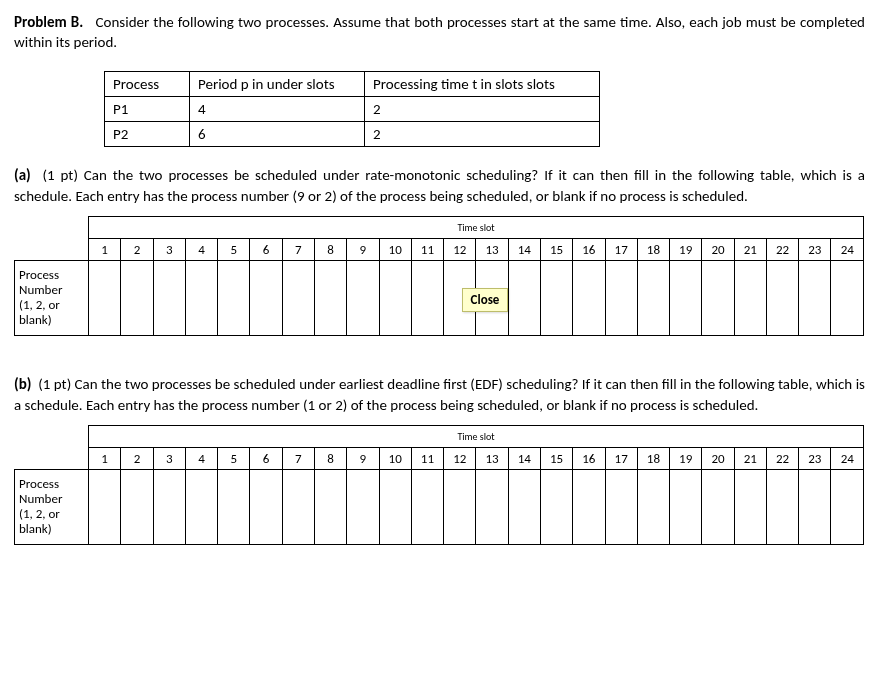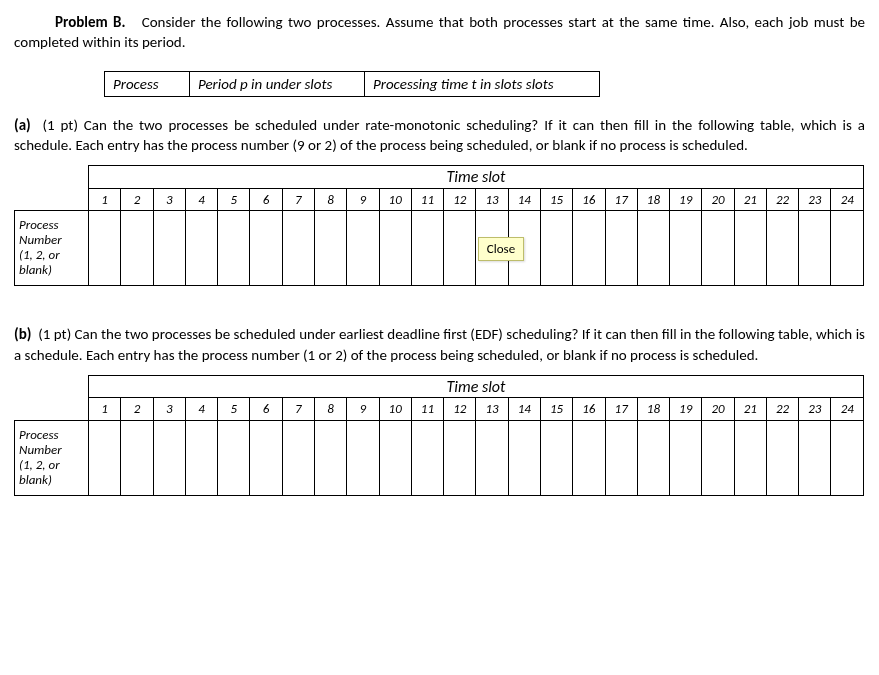--- a/index.html
+++ b/index.html
@@ -10,29 +10,27 @@
       padding: 12px 14px;
       width: 879px;
       box-sizing: border-box;
       line-height: 1.35;
     }
     .problem-title {
       text-align: justify;
     }
     .problem-title b {
       font-weight: bold;
-      margin-left: 41px;
     }
     .para {
       text-align: justify;
       margin: 0 0 6px 0;
     }
     table {
       border-collapse: collapse;
-      font-style: italic;
     }
     .process-table {
       margin: 18px 0 18px 90px;
     }
     .process-table td, .process-table th {
       border: 1px solid #000;
       padding: 2px 8px;
       font-weight: normal;
       text-align: left;
       font-size: 15px;
@@ -62,57 +60,68 @@
       text-align: left;
       padding: 2px 4px;
       font-size: 13px;
       line-height: 1.15;
     }
     .schedule-table .ts-header {
       border-bottom: 1px solid #000;
       border-top: 1px solid #000;
       border-left: 1px solid #000;
       border-right: 1px solid #000;
-      font-size: 16px;
+      font-size: 10px;
       height: 17px;
     }
     .tallrow td {
       height: 70px;
     }
     .close-box {
       position: absolute;
-      left: 464px;
+      left: 448px;
       top: 72px;
       width: 44px;
       height: 22px;
       background: #ffffcc;
       border: 1px solid #bdbd6b;
       font-size: 13px;
       text-align: center;
       line-height: 22px;
       box-shadow: 1px 1px 2px rgba(0,0,0,0.15);
+      font-weight: bold;
     }
     .section-space {
       height: 12px;
     }
   </style>
 </head>
 <body>
 
 <p class="para problem-title">
   <b>Problem B.</b>&nbsp;&nbsp;
   <span>Consider the following two processes.  Assume that both processes start at the same time.  Also, each job must be completed within its period.</span>
 </p>
 
 <table class="process-table">
   <tbody>
       <tr>
     <td class="pt-c1">Process</td>
     <td class="pt-c2">Period p in under slots</td>
     <td class="pt-c3">Processing time t in slots slots</td>
+  </tr>
+  <tr>
+    <td>P1</td>
+    <td>4</td>
+    <td>2</td>
+  </tr>
+  <tr>
+    <td>P2</td>
+    <td>6</td>
+    <td>2</td>
   </tr>
 </tbody>
   </table>
 
 <p class="para">
   <b>(a)</b>&nbsp;
   <span>(1 pt)</span>
   <span>Can the two processes be scheduled under rate-monotonic scheduling?  If it can then fill in the following table, which is a schedule.  Each entry has the process number (9 or 2) of the process being scheduled, or blank if no process is scheduled.</span>
 </p>
 

